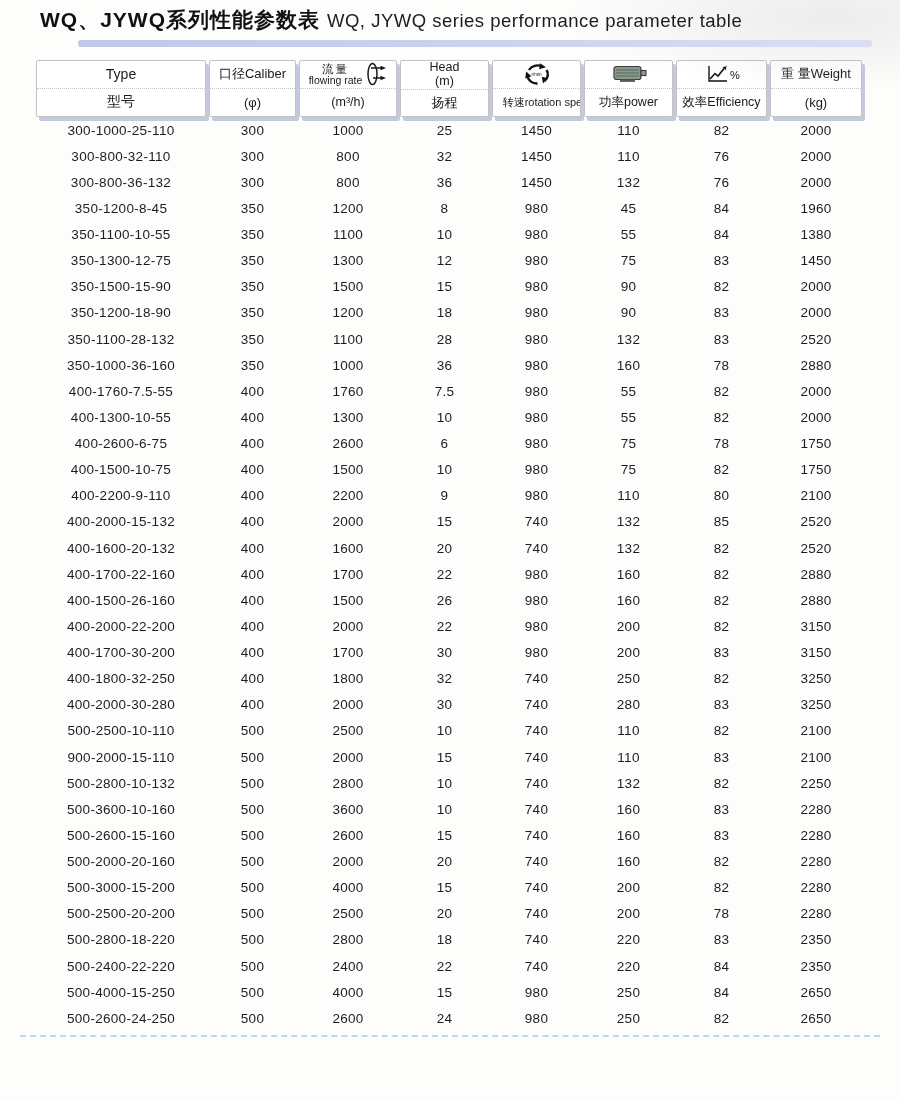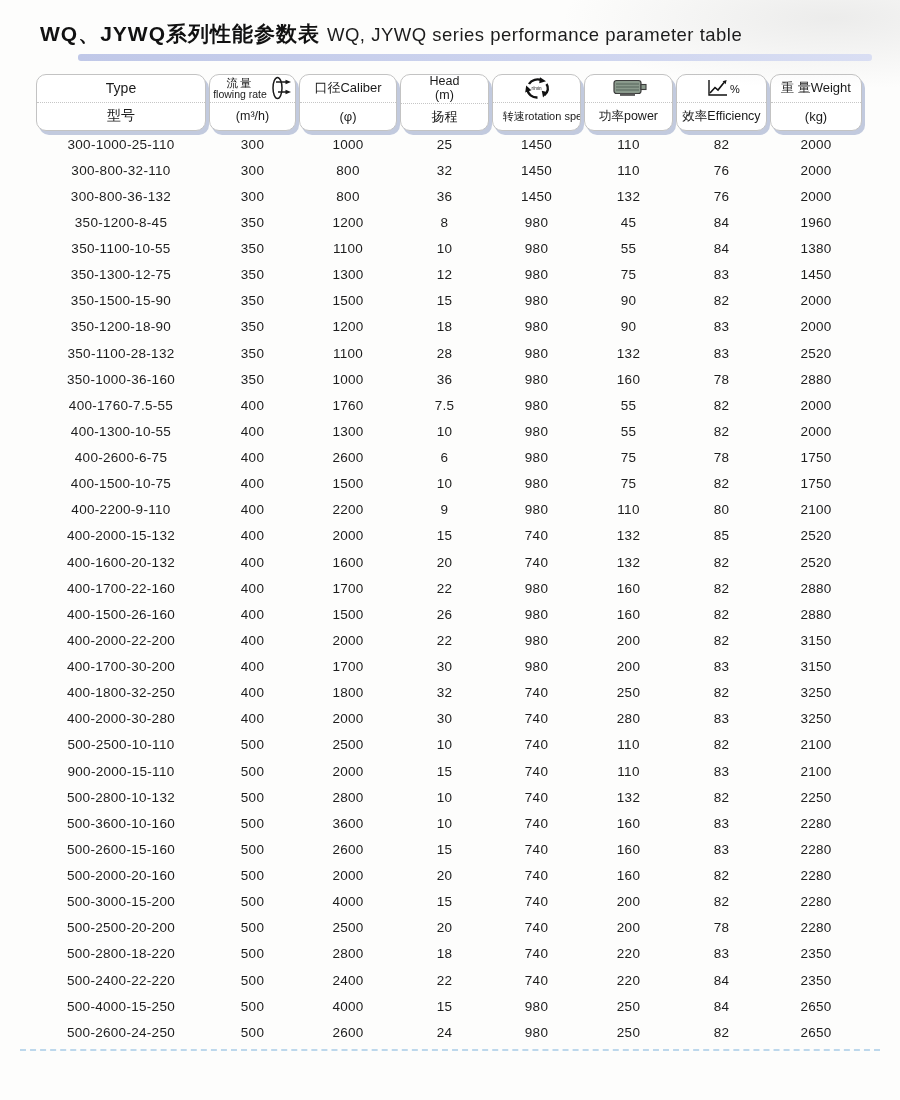--- a/index.html
+++ b/index.html
@@ -16,21 +16,21 @@
   }
   .scan-tint {
     position: absolute;
     top: 0; right: 0;
     width: 340px; height: 90px;
     background: radial-gradient(ellipse at 80% 20%, rgba(175,175,175,0.22), rgba(255,255,255,0) 70%);
     pointer-events: none;
   }
 
   
-  .titlebar { padding: 20px 0 0 40px; position: relative; }
+  .titlebar { padding: 6px 0 0 40px; position: relative; }
   .title-zh { font-size: 21px; font-weight: bold; color: #111; letter-spacing: 1px; }
   .title-en { font-size: 18.5px; font-weight: normal; color: #1c1c1c; margin-left: 7px; letter-spacing: 0.5px; }
   .title-underline {
     margin: 6px 0 0 38px;
     width: 794px; height: 7px;
     border-radius: 3px;
     background: linear-gradient(to right, #bb4;  );
     background: linear-gradient(93deg, #c0c8e8 0%, #ccd3ee 55%, #d9def3 100%);
   }
 
@@ -40,21 +40,21 @@
     display: grid;
     grid-template-columns: 170px 87px 98px 89px 89px 89px 91px 92px;
     column-gap: 3px;
   }
 
   
   .thead { align-items: stretch; }
   .hcell {
     background: #ffffff;
     border: 1px solid #c3c3c3;
-    border-radius: 10px;
+    border-radius: 2px;
     height: 57px;
     display: flex;
     flex-direction: column;
     box-shadow: 3px 4px 0 #c2cade;
     overflow: hidden;
   }
   .h-top {
     flex: 1 1 50%;
     display: flex;
     align-items: center;
@@ -111,20 +111,25 @@
     <span class="title-zh">WQ、JYWQ系列性能参数表</span><span class="title-en">WQ, JYWQ series performance parameter table</span>
     <div class="title-underline"></div>
   </div>
 
   <div class="table">
     <div class="thead">
 
       <div class="hcell">
         <div class="h-top t14">Type</div>
         <div class="h-bottom t14">型号</div>
+      </div>
+
+      <div class="hcell">
+        <div class="h-top t13">口径Caliber</div>
+        <div class="h-bottom t13">(φ)</div>
       </div>
 
       <div class="hcell">
         <div class="h-top flow-top">
           <span class="flow-text">
             <span class="zh">流量</span>
             <span class="en">flowing rate</span>
           </span>
           <span class="icon">
             <svg width="22" height="26" viewBox="0 0 22 26">
@@ -133,25 +138,20 @@
               <path d="M15.5 4.8 L21 7 L15.5 9.2 Z" fill="#1a1a1a"></path>
               <line x1="8" y1="17" x2="16" y2="17" stroke="#1a1a1a" stroke-width="1.6"></line>
               <path d="M15.5 14.8 L21 17 L15.5 19.2 Z" fill="#1a1a1a"></path>
             </svg>
           </span>
         </div>
         <div class="h-bottom t12">(m³/h)</div>
       </div>
 
       <div class="hcell">
-        <div class="h-top t13">口径Caliber</div>
-        <div class="h-bottom t13">(φ)</div>
-      </div>
-
-      <div class="hcell">
         <div class="h-top">
           <span class="stack t12">
             <span>Head</span>
             <span>(m)</span>
           </span>
         </div>
         <div class="h-bottom t13">扬程</div>
       </div>
 
       <div class="hcell">

